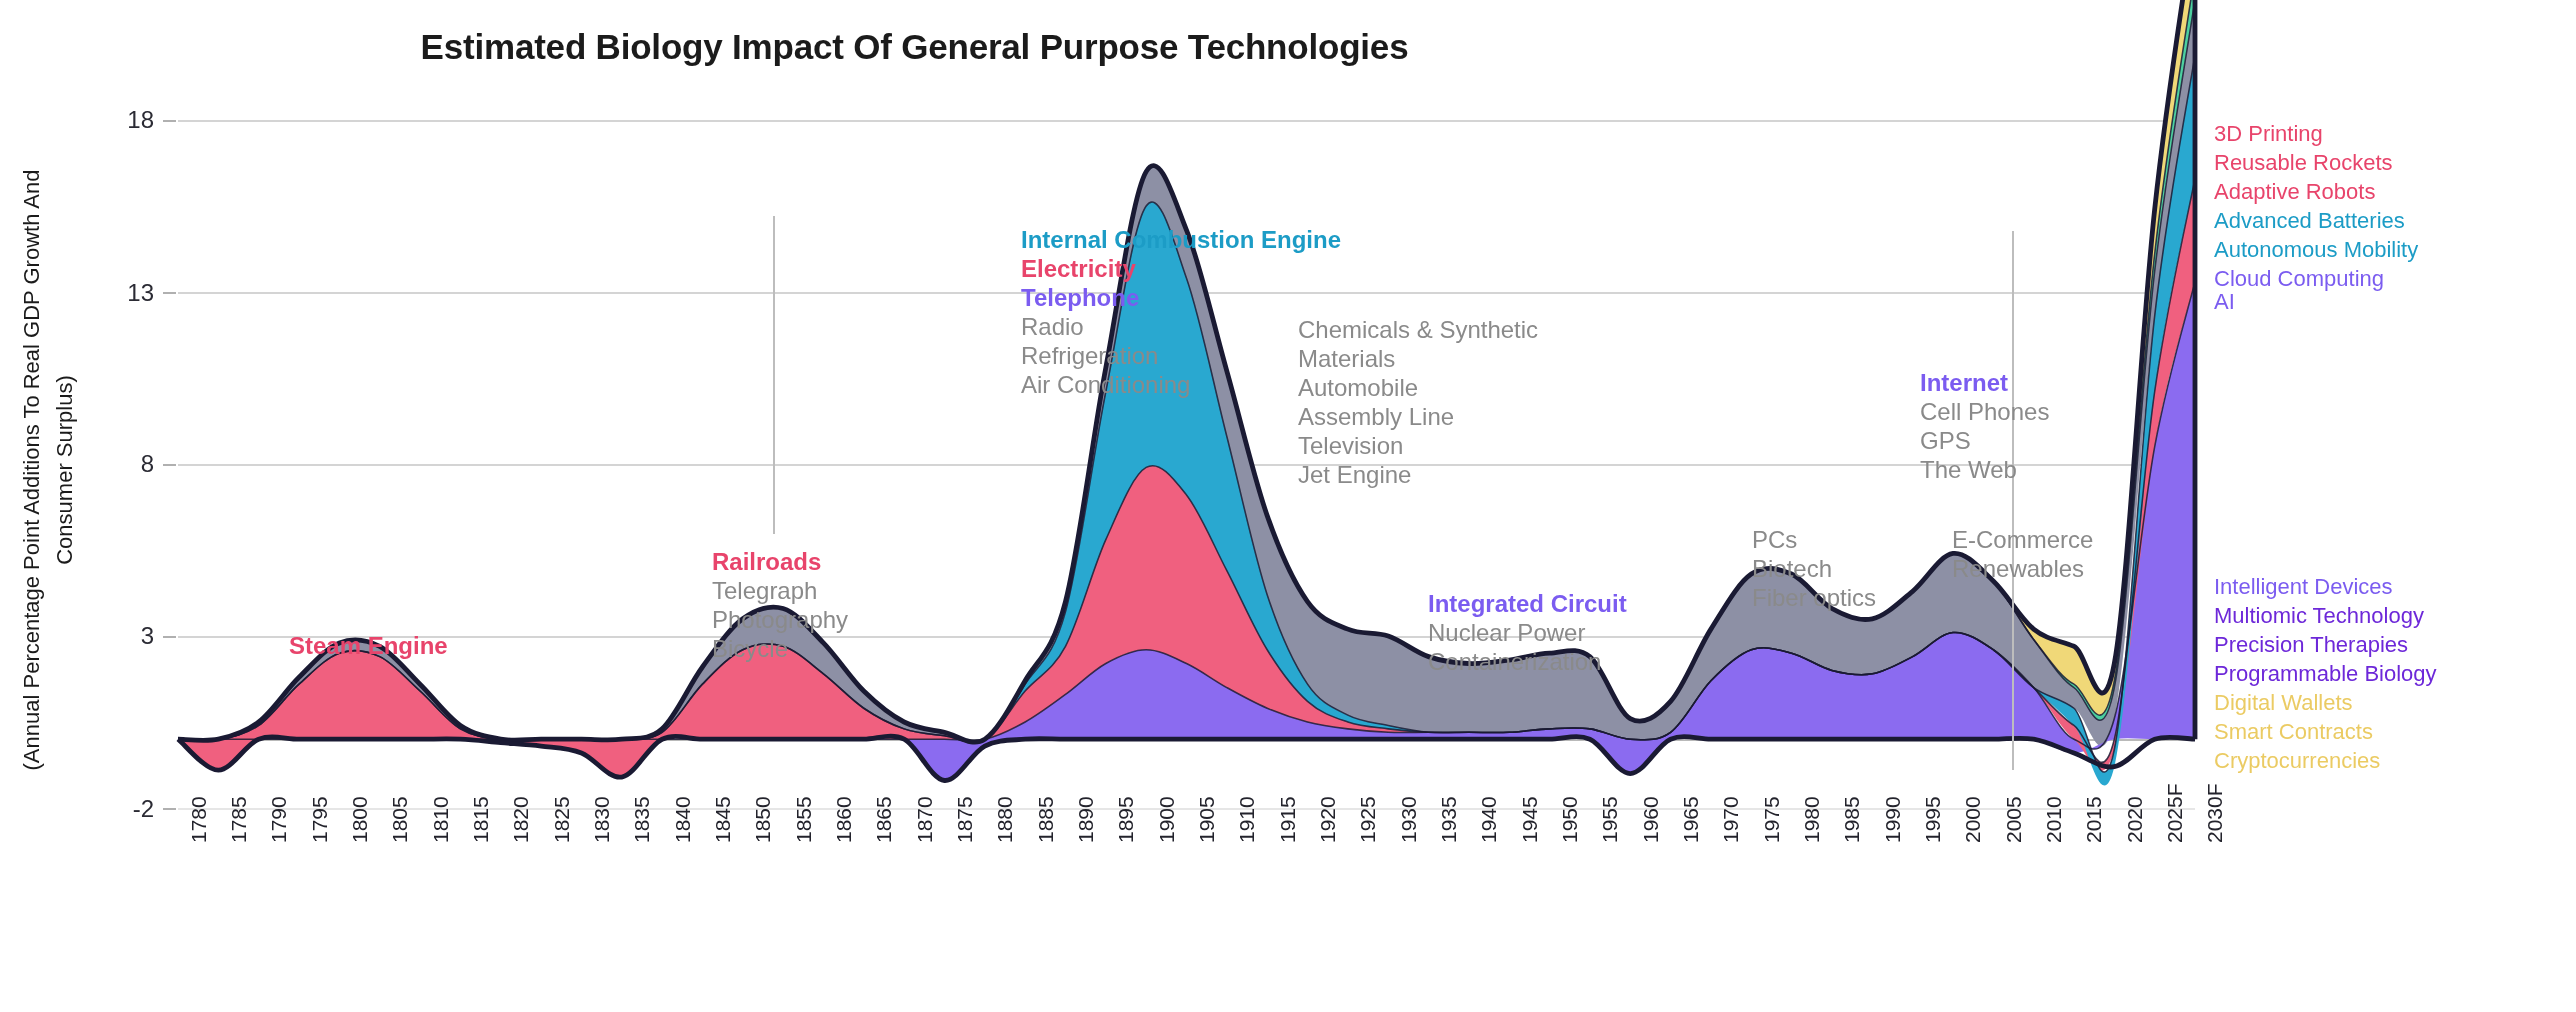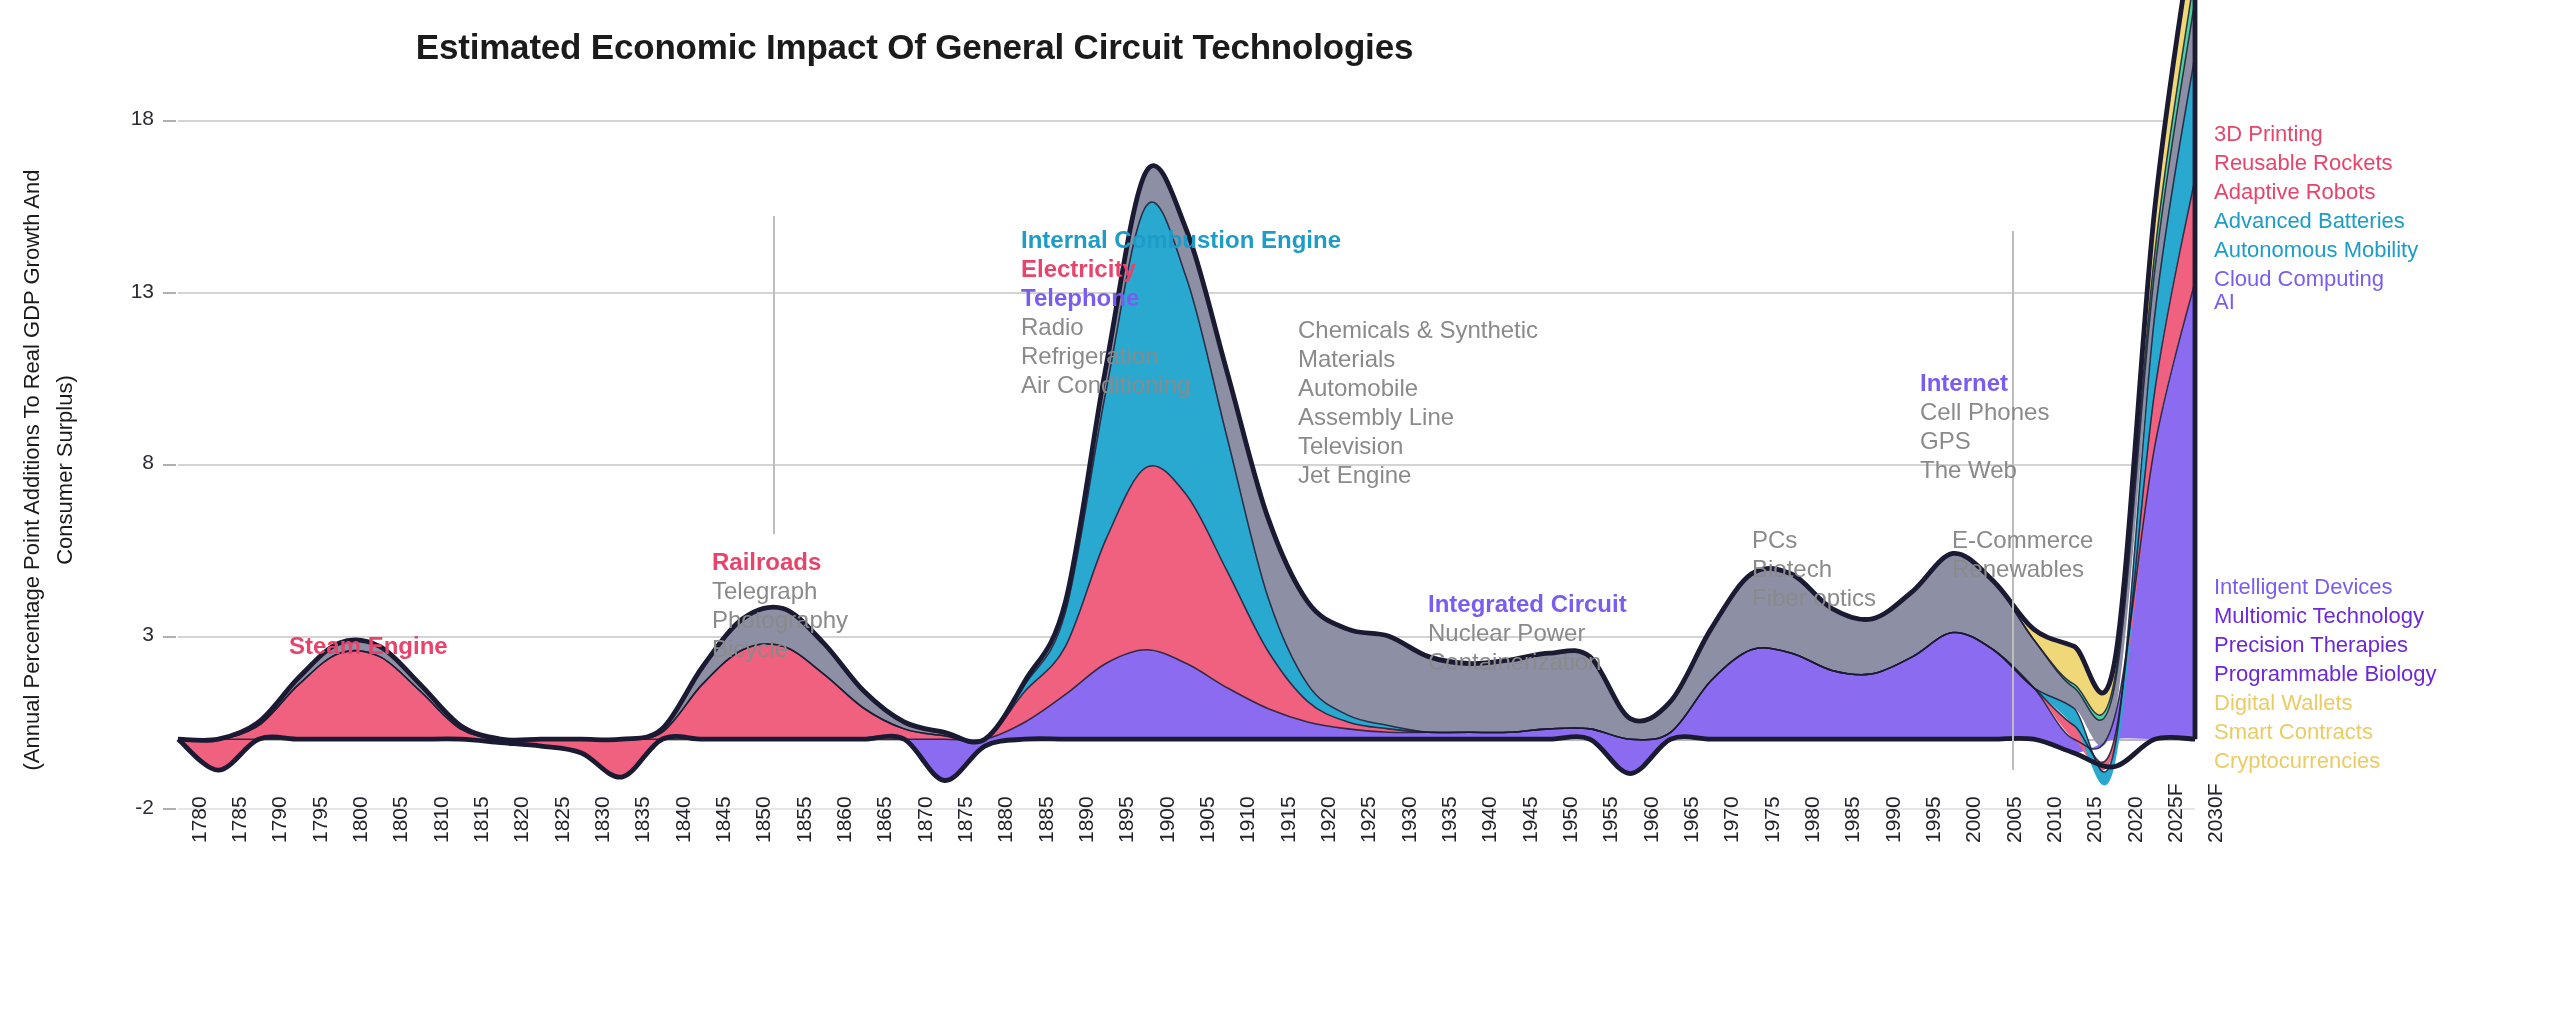--- a/index.html
+++ b/index.html
@@ -6,21 +6,21 @@
   body{width:2576px;height:1013px;position:relative;overflow:hidden;
        font-family:"Liberation Sans","DejaVu Sans",sans-serif;color:#222;}
 
   #chart-title{position:absolute;left:0;top:27px;width:1829px;text-align:center;
      font-size:35px;font-weight:bold;color:#1b1b1b;letter-spacing:-0.2px;}
 
   
   .plot{position:absolute;left:178px;top:120px;width:2017px;height:688px;}
   .gridline{position:absolute;left:0;width:100%;height:1.9px;background:#d4d4d4;}
   .zeroline{position:absolute;left:0;width:100%;height:1.9px;background:#b9b9b9;}
-  .ytick-label{position:absolute;right:1.9px;font-size:21px;color:#2b2b34;
+  .ytick-label{position:absolute;right:1.9px;font-size:24px;color:#2b2b34;
       text-align:right;width:67px;transform:translateY(-14.4px);}
   .ytick-dash{position:absolute;width:13.5px;height:1.9px;background:#b0b0b0;}
 
   #ylabel{position:absolute;left:25px;top:142px;width:42px;height:635px;}
   #ylabel span{display:block;position:absolute;left:-295px;top:295px;width:635px;
       transform:rotate(-90deg);text-align:center;font-size:22px;color:#1b1b1b;
       line-height:33px;font-weight:500;}
 
   .xtick{position:absolute;top:0;font-size:21px;color:#23232c;
       transform-origin:left top;transform:rotate(-90deg);white-space:nowrap;}
@@ -38,21 +38,21 @@
 
   .c-pink{color:#E8446B;}
   .c-cyan{color:#1C9CC6;}
   .c-purple{color:#7B5CF0;}
   .c-green{color:#6d28d9;}
   .c-gold{color:#EBCB63;}
 </style>
 </head>
 <body>
 
-<div id="chart-title">Estimated Economic Impact Of General Circuit Technologies</div>
+<div id="chart-title">Estimated Biology Impact Of General Purpose Technologies</div>
 
 <div id="ylabel">
   <span>(Annual Percentage Point Additions To Real GDP Growth And Consumer Surplus)</span>
 </div>
 
 <div id="yticks">
   <div class="ytick-label" style="left:87px;top:120px;">18</div>
   <div class="ytick-label" style="left:87px;top:293px;">13</div>
   <div class="ytick-label" style="left:87px;top:464px;">8</div>
   <div class="ytick-label" style="left:87px;top:636px;">3</div>

